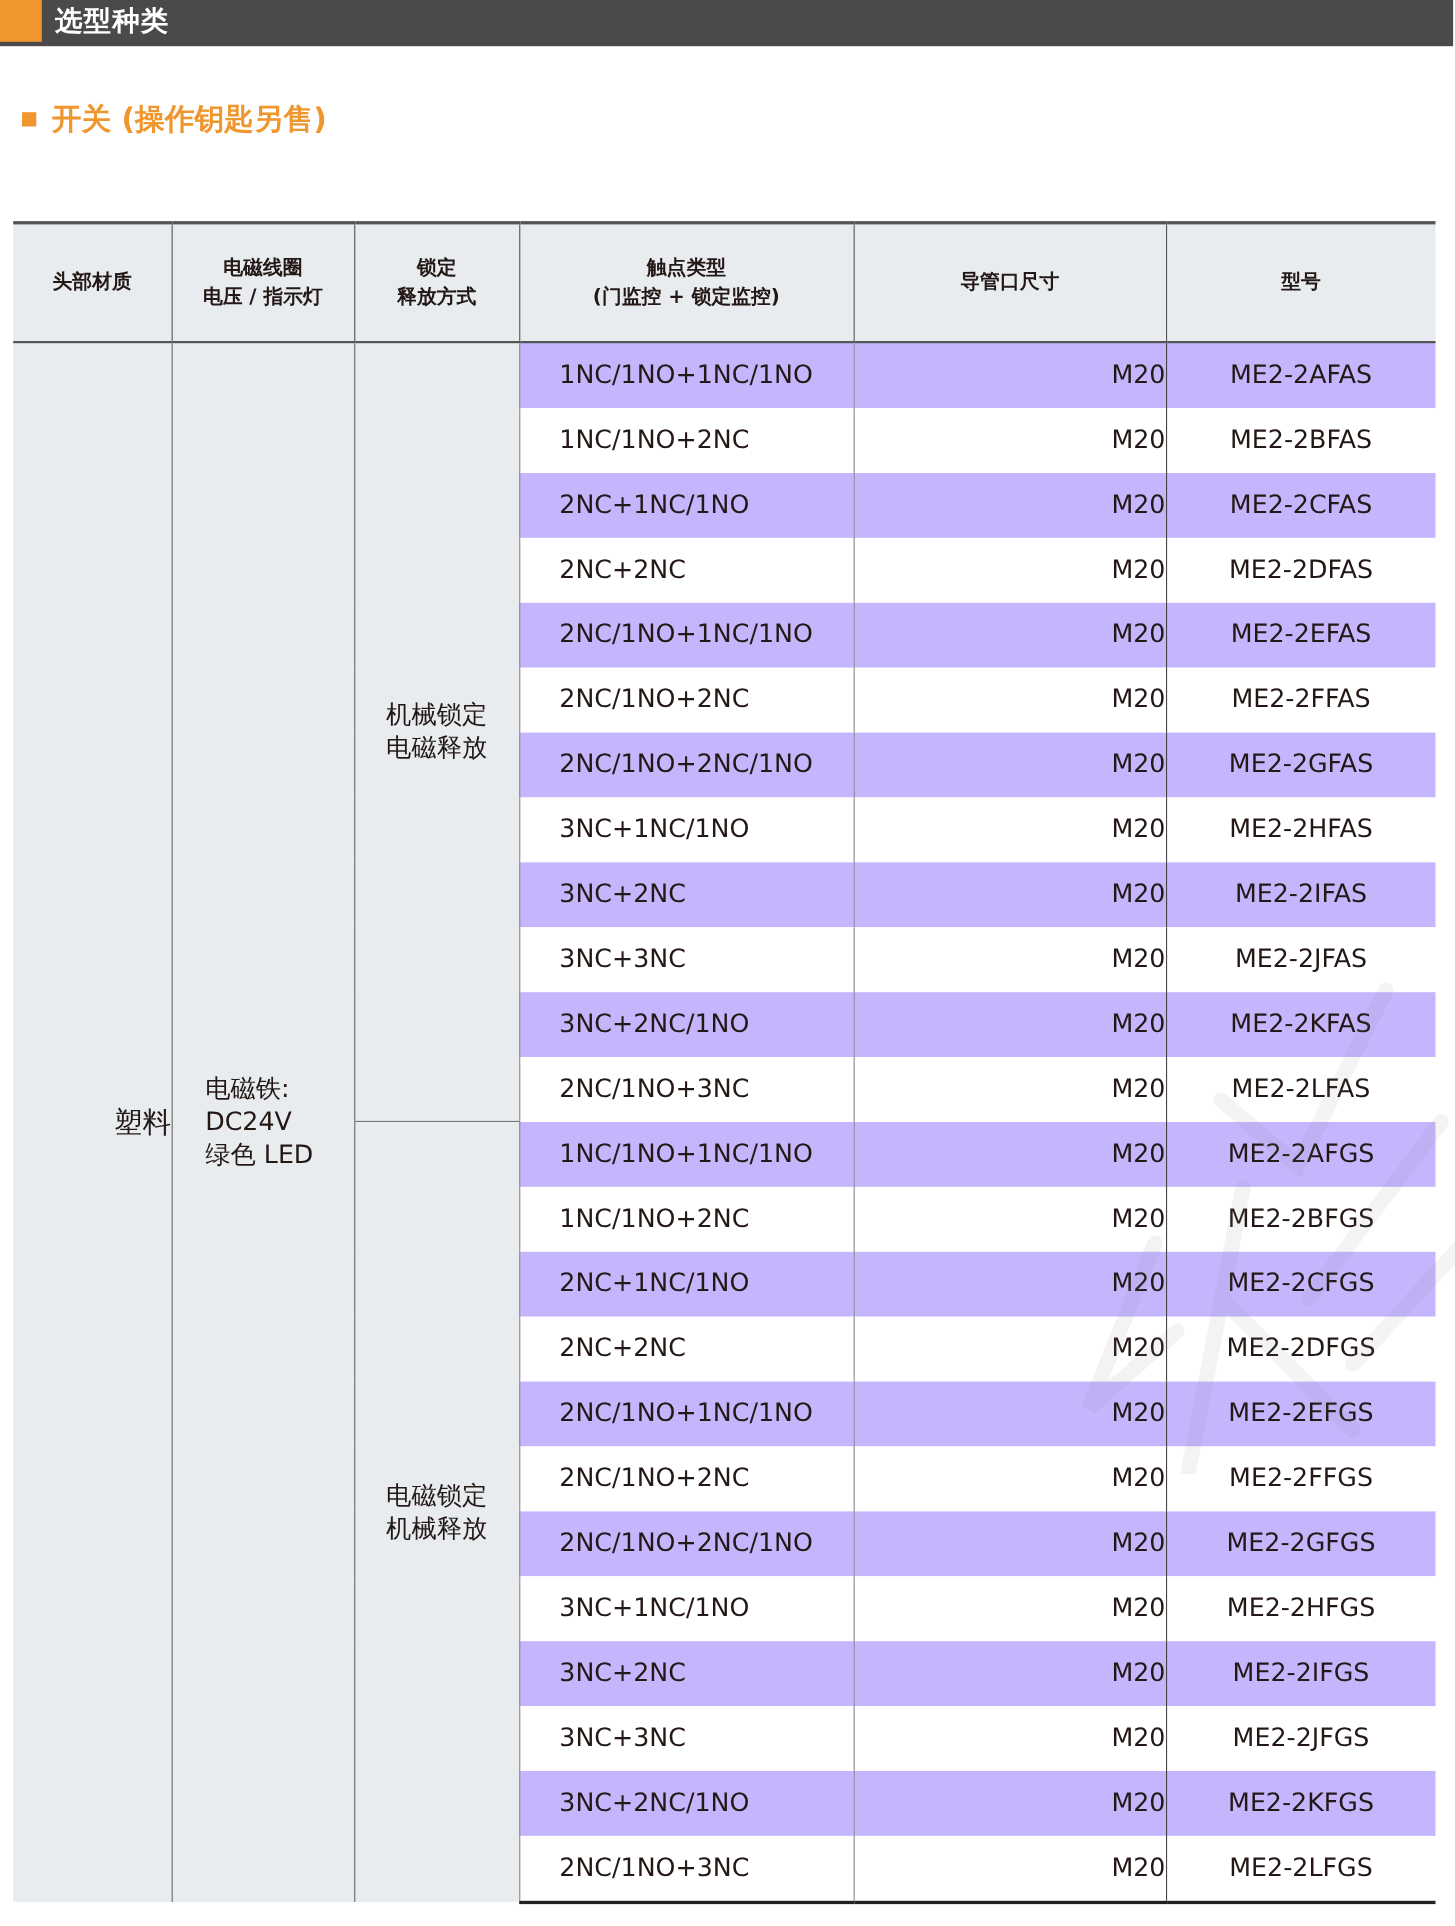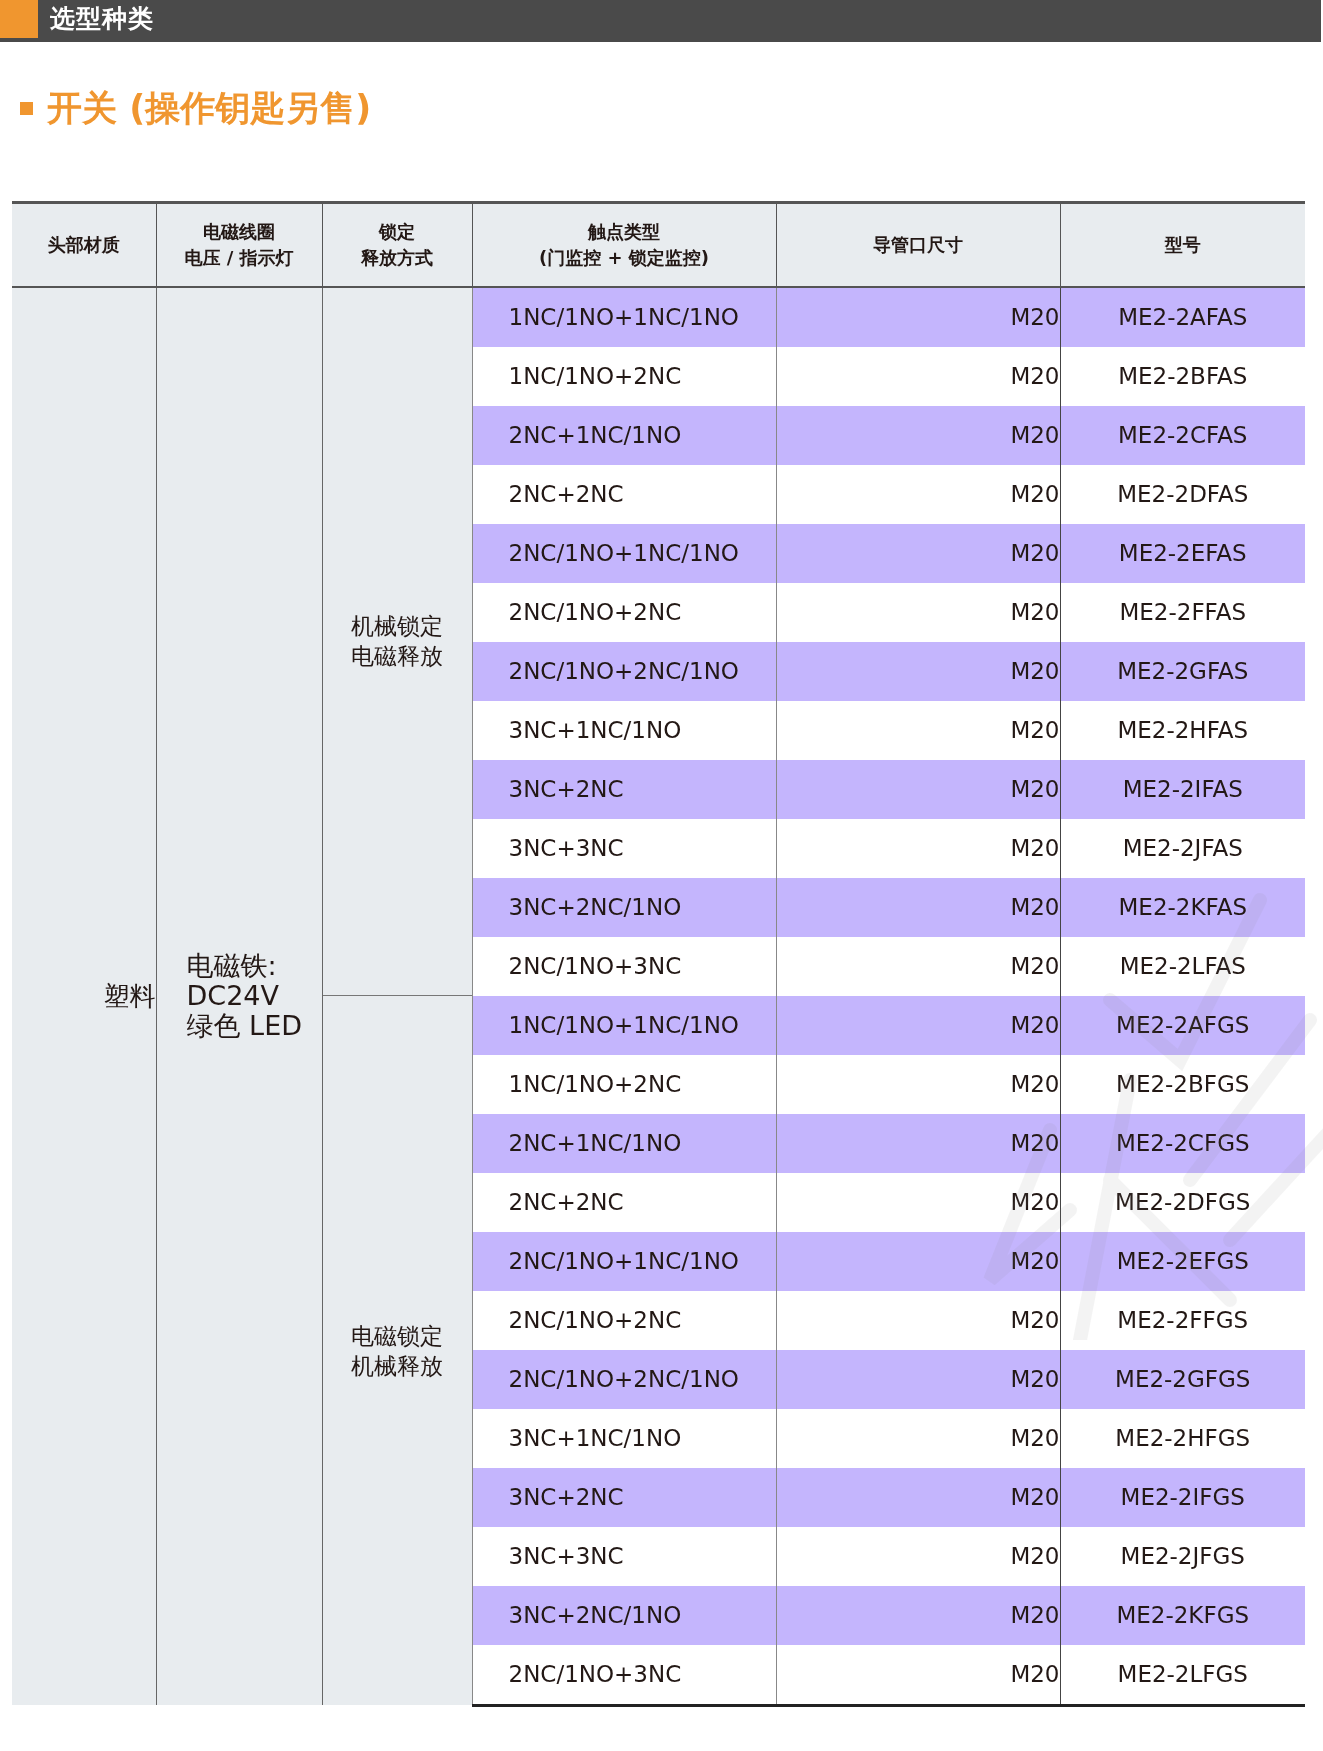--- a/index.html
+++ b/index.html
@@ -3,32 +3,32 @@
 <meta charset="utf-8">
 <style>
   html, body { margin: 0; padding: 0; background: #ffffff; }
   body { width: 1323px; height: 1751px; position: relative; overflow: hidden;
          font-family: "DejaVu Sans", "Liberation Sans", sans-serif; color: #231815; }
   .topbar { position: absolute; left: 0; top: 0; width: 1321px; height: 42px; background: #4a4a4a; }
   .topbar .accent { position: absolute; left: 0; top: 0; width: 38px; height: 38px; background: #f0962f; }
   .topbar .title { position: absolute; left: 50px; top: 3px; font-size: 25px; line-height: 32px; color: #ffffff; font-weight: bold; letter-spacing: 1px; }
   .subtitle { position: absolute; left: 20px; top: 90px; height: 36px; display: flex; align-items: center; white-space: nowrap; }
   .subtitle .bullet { width: 13px; height: 13px; background: #f0962f; margin-right: 14px; }
-  .subtitle .lead { color: #f0962f; font-weight: bold; font-size: 35px; margin-right: 10px; }
+  .subtitle .lead { color: #f0962f; font-weight: bold; font-size: 27px; margin-right: 10px; }
   .subtitle .note { color: #231815; font-size: 24px; }
   .tbl { position: absolute; left: 12px; top: 201px; width: 1293px; }
   table { border-collapse: collapse; width: 1293px; table-layout: fixed; }
-  thead tr { height: 84px; }
+  thead tr { height: 108px; }
   thead th { background: #e8ecef; font-weight: bold; font-size: 18px; line-height: 26px; text-align: center; vertical-align: middle; color: #231815;
              border-left: 1px solid #555; border-top: 3px solid #555; border-bottom: 2px solid #555; padding: 0; }
   thead th:first-child { border-left: none; }
   tbody td { font-size: 23px; padding: 0; vertical-align: middle; height: 59px; border: none; }
   td.span { background: #e8ecef; border-left: 1px solid #666; }
   td.span.first { border-left: none; text-align: right; font-weight: normal; font-size: 26px; }
-  td.span.coil { padding-left: 30px; font-size: 27px; line-height: 30px; }
+  td.span.coil { padding-left: 30px; font-size: 23px; line-height: 30px; }
   td.span.mode { text-align: center; font-size: 23px; line-height: 30px; }
   td.span.mode.lower { border-top: 1px solid #777; }
   td.contact { padding-left: 36px; border-left: 1px solid #888; }
   td.conduit { text-align: right; border-left: 1px solid #888; margin-top: 23px; }
   td.model { text-align: center; border-left: 1px solid #444; margin-top: 11px; }
   tr.odd td.contact, tr.odd td.conduit, tr.odd td.model { background: #c4b5fd; }
   tr.even td.contact, tr.even td.conduit, tr.even td.model { background: #ffffff; }
   tbody tr:last-child td { border-bottom: 3px solid #222; }
   .wm { position: absolute; left: 930px; top: 880px; width: 420px; height: 460px; pointer-events: none; opacity: 0.09; }
 </style>

